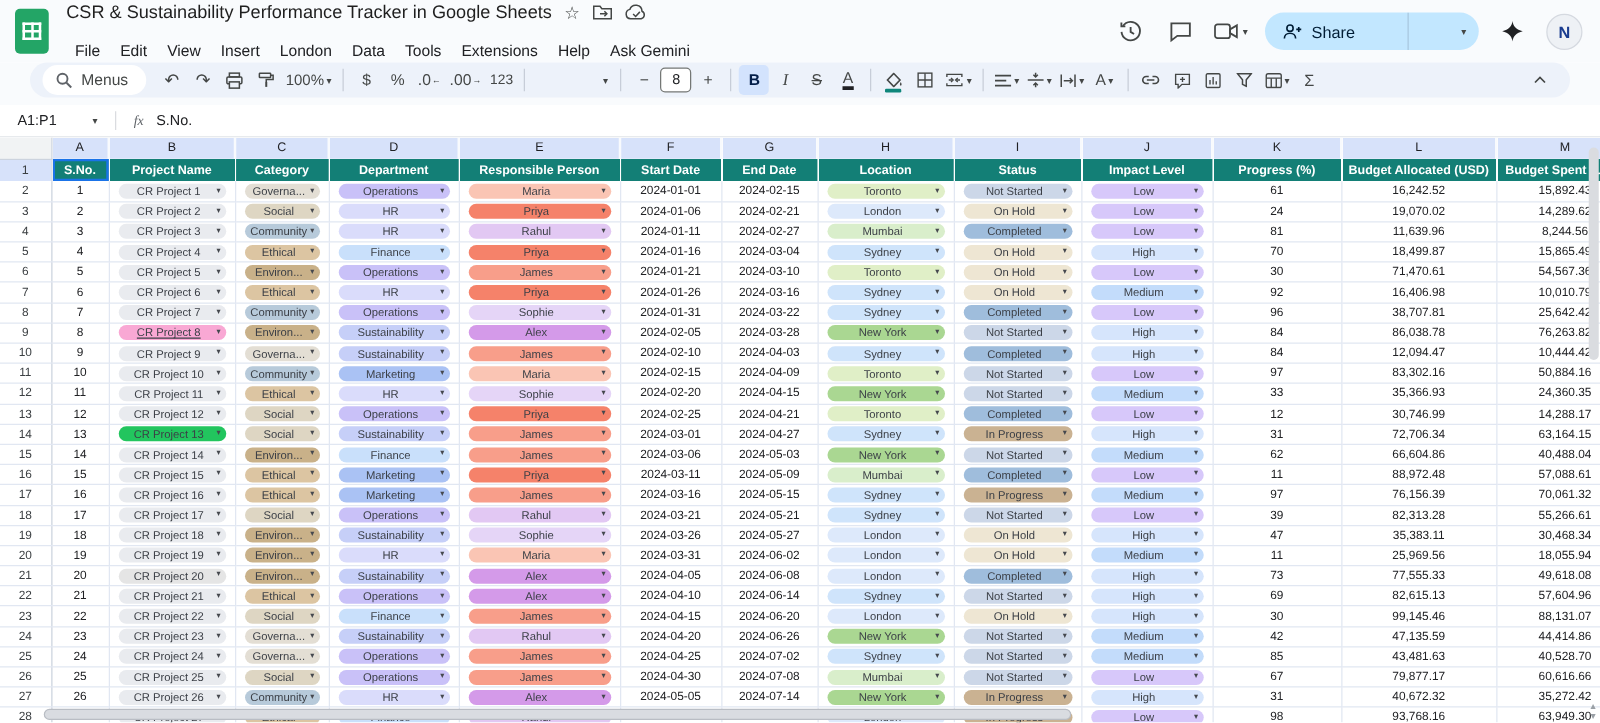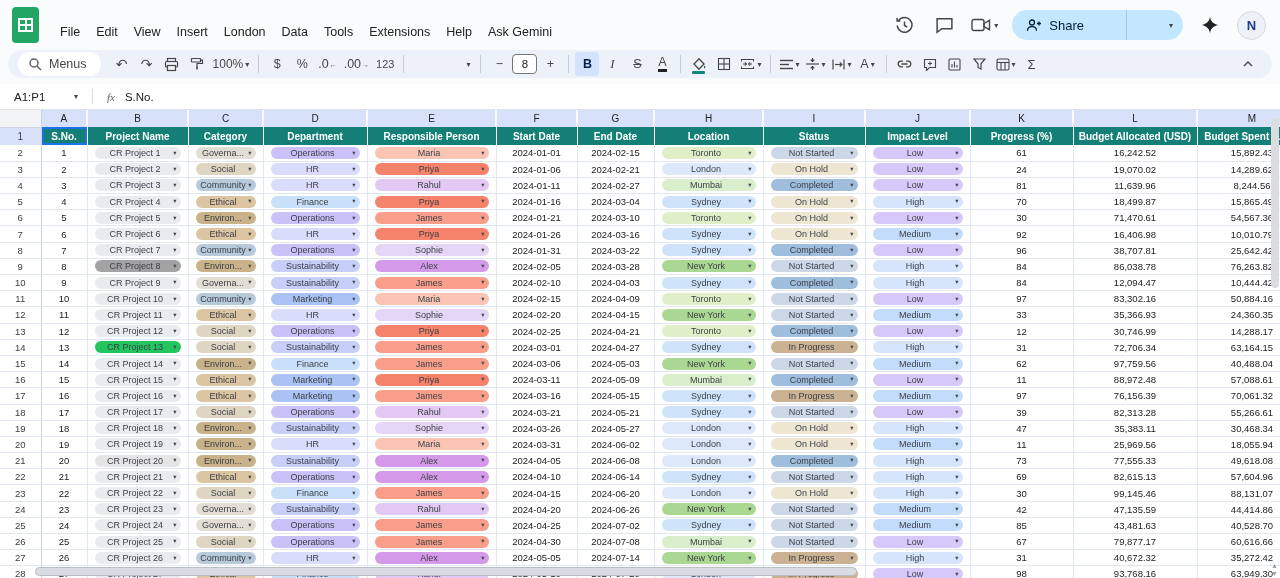--- a/index.html
+++ b/index.html
@@ -30,21 +30,21 @@
   .caret { font-size:8px; color:#444746; }
   .share { height:30px; background:var(--share-bg); border-radius:16px; display:flex; align-items:center;
     color:#001d35; font-size:13px; font-weight:500; overflow:hidden;gap:32px; }
   .share .smain { display:flex; align-items:center; gap:7px; padding:0 10px 0 14px; height:100%; }
   .share .sdiv { width:1px; height:100%; background:#a8c7e0; }
   .share .scaret { padding:0 10px; height:100%; display:flex; align-items:center; }
   .avatar { width:29px; height:29px; border-radius:50%; background:#eef1f5; border:1px solid #d5d9e0;
     display:flex; align-items:center; justify-content:center; font-weight:700; font-size:13px; color:#1a3c8f; }
 
   
-  .toolbarwrap { height:34px; background:#f9fbfd; padding:0 8px; }
+  .toolbarwrap { height:34px; background:#f9fbfd; padding:0 24px; }
   .toolbar { height:28px; background:#edf2fa; border-radius:16px; display:flex; align-items:center;
     padding:0 10px; gap:1px; color:#444746; position:relative; }
   .tbtn { min-width:24px; height:24px; border-radius:4px; display:flex; align-items:center; justify-content:center;
     font-size:12.5px; color:#444746; gap:2px; padding:0 3px; position:relative; }
   .tbtn.active { background:var(--active-bg); color:#041e49; }
   .tdiv { width:1px; height:18px; background:#c7cdd8; margin:0 5px; }
   .menuspill { height:24px; background:#fff; border-radius:13px; display:flex; align-items:center; gap:7px;
     padding:0 14px 0 10px; margin-right:8px; font-size:12.5px; color:#444746; }
   .zoom { font-size:12px; }
   .fontbox { width:64px; height:22px; display:flex; align-items:center; justify-content:flex-end; padding-right:4px; }
@@ -95,20 +95,37 @@
   svg { display:block; }
 </style>
 </head>
 <body>
 
 <div class="topbar">
   <div class="logo">
       <div class="lgrid"></div>
     </div>
   <div class="tcol">
+    <div class="trow1">
+      <span class="title">CSR &amp; Sustainability Performance Tracker in Google Sheets</span>
+      <span class="tic">☆</span>
+      <span class="tic">
+        <svg width="16" height="13" viewBox="0 0 16 13" fill="none" stroke="#444746" stroke-width="1.2">
+            <path d="M1 2h5l1.5 2H15v8H1z"></path>
+            <path d="M6 8h5"></path>
+            <path d="M9.5 6l2 2-2 2"></path>
+          </svg>
+      </span>
+      <span class="tic">
+        <svg width="18" height="13" viewBox="0 0 18 13" fill="none" stroke="#444746" stroke-width="1.2">
+            <path d="M4.5 12a3.8 3.8 0 0 1-.6-7.5A5 5 0 0 1 13.6 6 3.2 3.2 0 0 1 13 12z"></path>
+            <path d="M6.5 8.2l2 2 3.4-3.7"></path>
+          </svg>
+      </span>
+    </div>
     <nav class="menus">
         <span>File</span>
         <span>Edit</span>
         <span>View</span>
         <span>Insert</span>
         <span>London</span>
         <span>Data</span>
         <span>Tools</span>
         <span>Extensions</span>
         <span>Help</span>
@@ -750,21 +767,21 @@
             </div>
           </td>
           <td>96</td>
           <td>38,707.81</td>
           <td>25,642.42</td>
         </tr>
         <tr class="drow">
           <td class="rnum">9</td>
           <td>8</td>
           <td>
-            <div class="chip" style="background: #a3a3a3;">
+            <div class="chip" style="background: #f9a8d4; text-decoration: underline;">
               <span class="chip-label">CR Project 8</span>
               <span class="chip-caret">▾</span>
             </div>
           </td>
           <td>
             <div class="chip" style="background: rgb(201, 177, 137);">
               <span class="chip-label">Environ...</span>
               <span class="chip-caret">▾</span>
             </div>
           </td>
@@ -1100,21 +1117,21 @@
               <span class="chip-caret">▾</span>
             </div>
           </td>
           <td>
             <div class="chip" style="background: rgb(195, 220, 251);">
               <span class="chip-label">Medium</span>
               <span class="chip-caret">▾</span>
             </div>
           </td>
           <td>62</td>
-          <td>97,759.56</td>
+          <td>66,604.86</td>
           <td>40,488.04</td>
         </tr>
         <tr class="drow">
           <td class="rnum">16</td>
           <td>15</td>
           <td>
             <div class="chip" style="background: rgb(233, 235, 239);">
               <span class="chip-label">CR Project 15</span>
               <span class="chip-caret">▾</span>
             </div>

